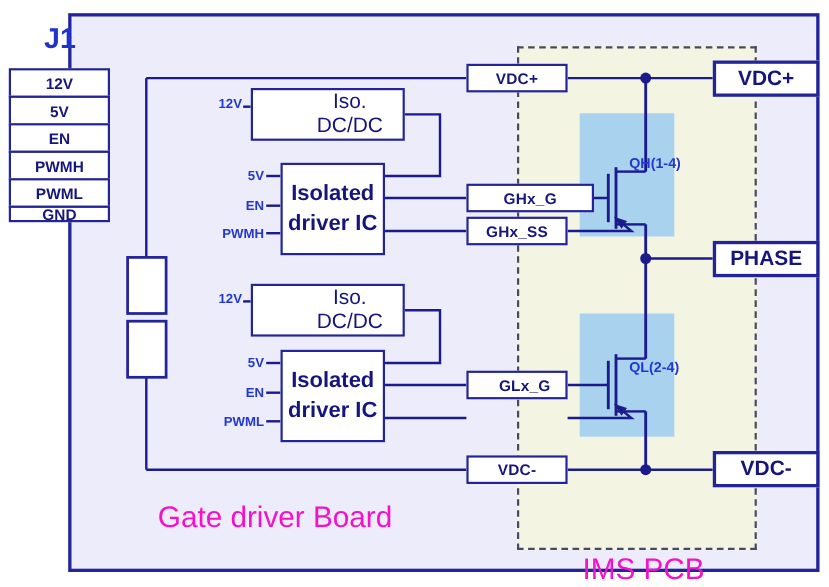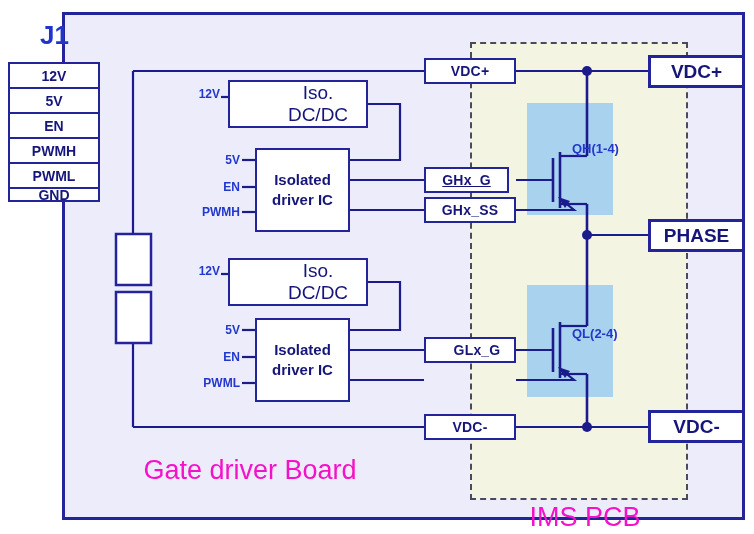--- a/index.html
+++ b/index.html
@@ -19,21 +19,21 @@
   .hl { background:#a9d2ef; }
   .box {
     position:absolute; box-sizing:border-box; background:#ffffff;
     border:2px solid #23239a; color:#15157a;
     display:flex; align-items:center; justify-content:center; text-align:center;
   }
   .pin   { font-size:14px; font-weight:700; }
   .sig   { font-size:14px; font-weight:700; letter-spacing:0.2px; }
   .term  { font-size:19px; font-weight:700; border-width:3px; }
   .blocklg { font-size:19px;padding-left:40px; }
-  .driver  { font-size:15px; font-weight:700; line-height:1.35; padding:4px; }
+  .driver  { font-size:20px; font-weight:700; line-height:1.35; padding:4px; }
   .inlabel {
     position:absolute; width:58px; text-align:right;
     color:#2238cc; font-weight:700; font-size:12px;
   }
   .qlabel {
     position:absolute; color:#2238cc; font-weight:700; font-size:13px;
     white-space:nowrap;
   }
   .j1 { position:absolute; left:12px; top:20px; color:#2233cc; font-size:26px; font-weight:700;margin-left:28px; }
   .region-label {
@@ -152,21 +152,21 @@
   <div class="inlabel" style="left:162px; top:87px;">12V</div>
   <div class="inlabel" style="left:182px; top:153px;">5V</div>
   <div class="inlabel" style="left:182px; top:180px;">EN</div>
   <div class="inlabel" style="left:182px; top:205px;">PWMH</div>
   <div class="inlabel" style="left:162px; top:264px;">12V</div>
   <div class="inlabel" style="left:182px; top:323px;">5V</div>
   <div class="inlabel" style="left:182px; top:350px;">EN</div>
   <div class="inlabel" style="left:182px; top:376px;">PWML</div>
 
   <div class="box sig" style="left:424px; top:58px;  width:92px; height:26px;">VDC+</div>
-  <div class="box sig" style="left:424px; top:167px; width:85px; height:26px;text-decoration:underline;">GHx_G</div>
+  <div class="box sig" style="left:424px; top:167px; width:116px; height:26px;">GHx_G</div>
   <div class="box sig" style="left:424px; top:197px; width:92px; height:26px;">GHx_SS</div>
   <div class="box sig" style="left:424px; top:337px; width:92px; height:26px;padding-left:14px;">GLx_G</div>
   <div class="box sig" style="left:424px; top:414px; width:92px; height:26px;">VDC-</div>
 
   <div class="qlabel" style="left:572px; top:141px;">QH(1-4)</div>
   <div class="qlabel" style="left:572px; top:326px;">QL(2-4)</div>
 
   <div class="box term" style="left:648px; top:55px;  width:97px; height:33px;">VDC+</div>
   <div class="box term" style="left:648px; top:219px; width:97px; height:33px;">PHASE</div>
   <div class="box term" style="left:648px; top:410px; width:97px; height:33px;">VDC-</div>

